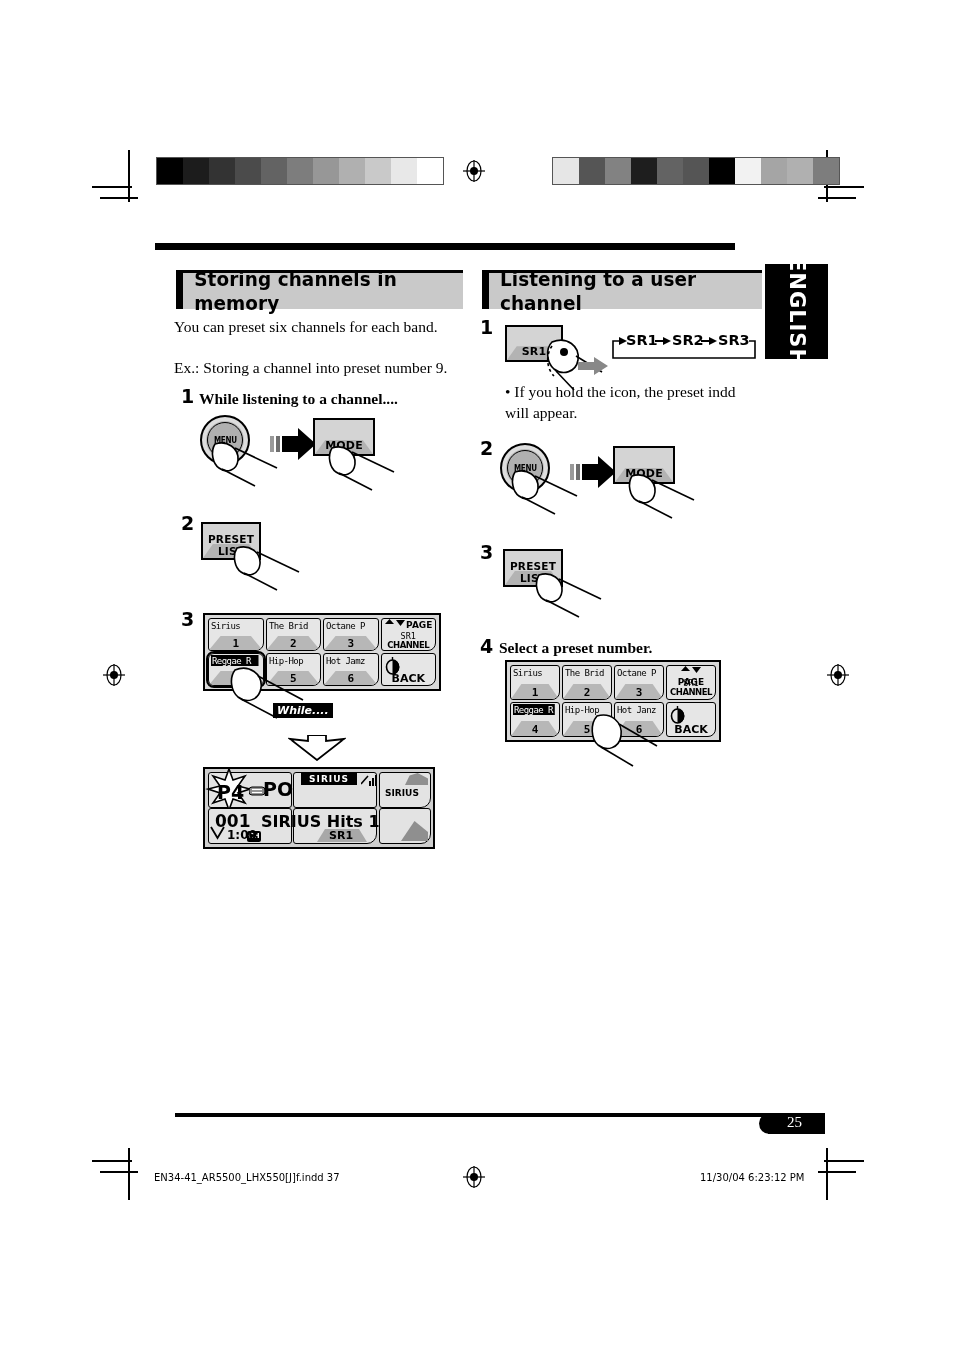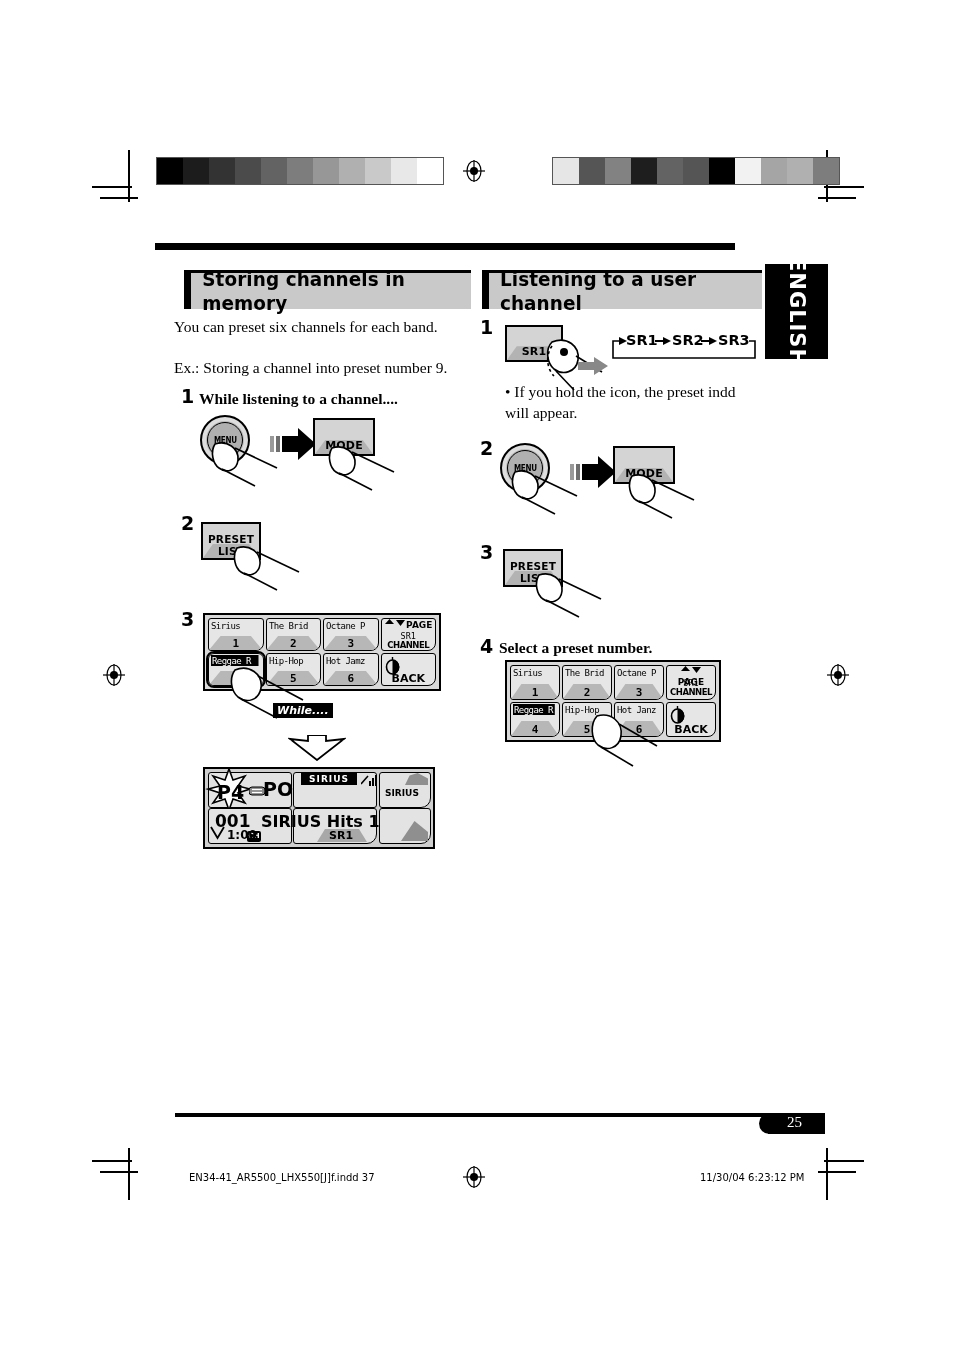--- a/index.html
+++ b/index.html
@@ -189,21 +189,21 @@
     <line x1="0" y1="11" x2="22" y2="11" stroke="#000" stroke-width="1.2"></line>
   </svg>
 </div>
 
 <div class="toprule"></div>
 
 <div class="engtab">
   <div class="lbl">ENGLISH</div>
 </div>
 
-<div class="secthead" style="left:184px;top:270px;width:280px;">
+<div class="secthead" style="left:176px;top:270px;width:280px;">
   <span>Storing channels in memory</span>
 </div>
 
 <div class="bodytext" style="left:174px;top:316px;width:300px;">You can preset six channels for each band.</div>
 <div class="bodytext" style="left:174px;top:357px;width:310px;">Ex.: Storing a channel into preset number 9.</div>
 
 <div class="stepnum" style="left:181px;top:385px;">1</div>
 <div class="stepttl" style="left:199px;top:390px;">While listening to a channel....</div>
 
 <div class="btn-round" style="left:200px;top:415px;">
@@ -492,14 +492,14 @@
   <path d="M12 6 C26 2 38 12 36 26 C34 38 22 42 13 35 C6 29 5 14 12 6 Z" fill="#fff" stroke="#000" stroke-width="1.6"></path>
   <line x1="34" y1="14" x2="72" y2="36" stroke="#000" stroke-width="1.6"></line>
   <line x1="16" y1="37" x2="48" y2="56" stroke="#000" stroke-width="1.6"></line>
 </svg>
 
 <div class="footrule"></div>
 <div class="pagetag">
   <div class="dot"></div>
   <div class="pn">25</div>
 </div>
-<div class="meta" style="left:154px;top:1172px;margin-left:35px;">EN34-41_AR5500_LHX550[J]f.indd   37</div>
+<div class="meta" style="left:154px;top:1172px;">EN34-41_AR5500_LHX550[J]f.indd   37</div>
 <div class="meta" style="left:700px;top:1172px;">11/30/04   6:23:12 PM</div>
 
 </body></html>

